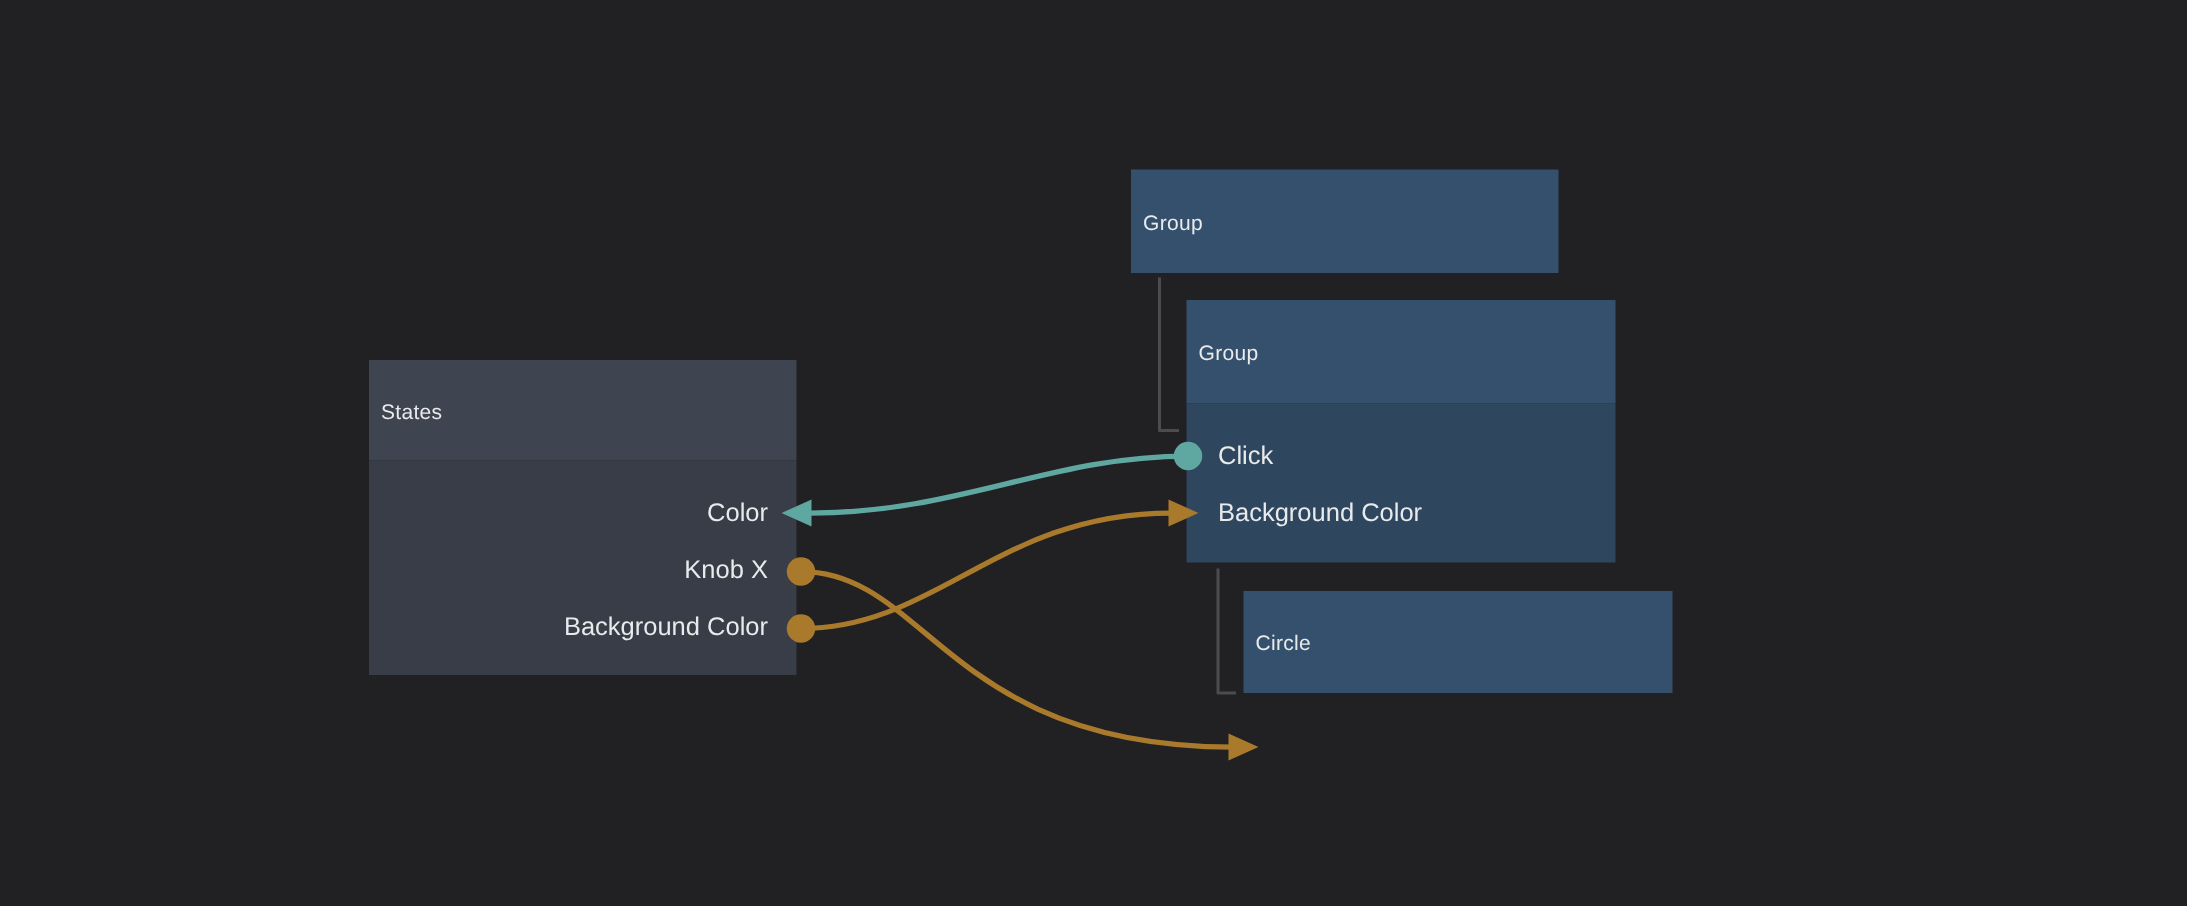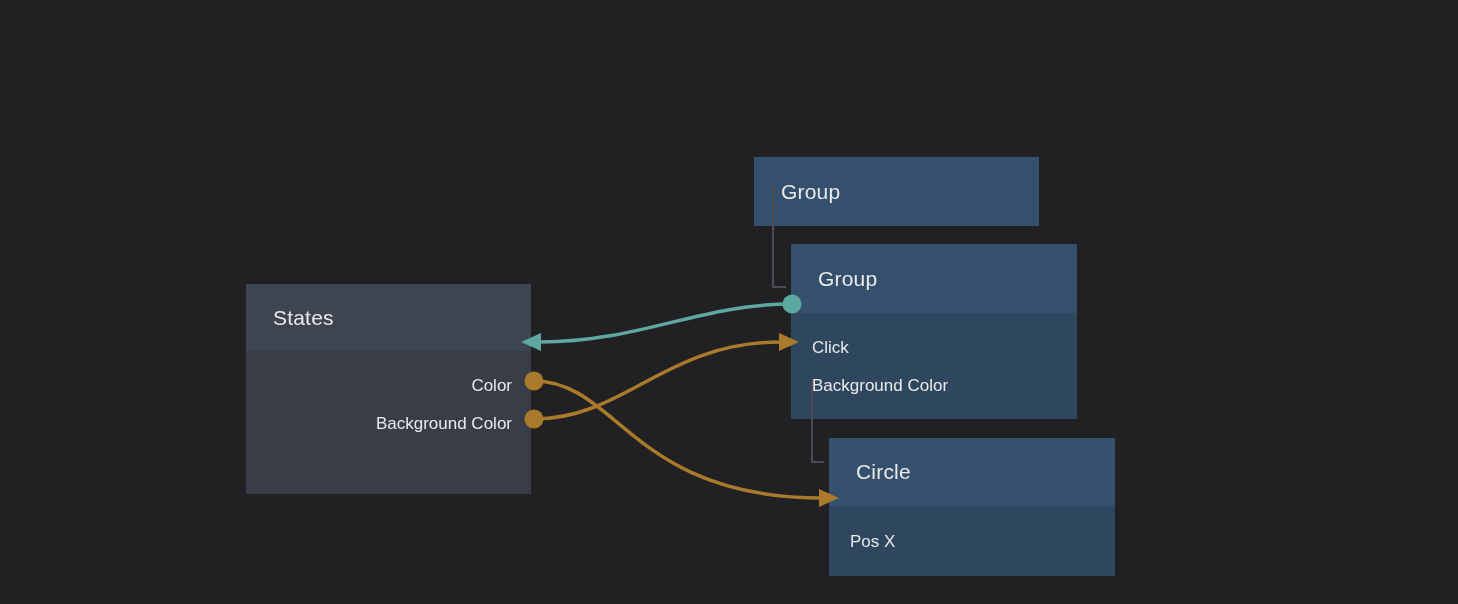--- a/index.html
+++ b/index.html
@@ -17,25 +17,24 @@
     height: 604px;
     background: var(--canvas-bg, #212022);
   }
   .node {
     position: absolute;
     color: var(--text, #e8eaec);
   }
   .node-header {
     display: flex;
     align-items: center;
-    padding-left: 27px;
-    font-size: 21px;
+    padding-left: 8px;
+    font-size: 14px;
     letter-spacing: 0.2px;
     color: var(--text, #e8eaec);
-    margin-top: 44px;
   }
   .node-body {
     box-sizing: border-box;
   }
   .port-row {
     height: 38px;
     display: flex;
     align-items: center;
     font-size: 17px;
     color: var(--text, #e8eaec);
@@ -95,20 +94,23 @@
 
   <div class="node dark" id="node-states">
     <div class="node-header">
       <span>States</span>
     </div>
     <div class="node-body">
       <div class="port-row">
         <span>Color</span>
       </div>
       <div class="port-row">
+        <span>Knob X</span>
+      </div>
+      <div class="port-row">
         <span>Background Color</span>
       </div>
     </div>
   </div>
 
   <div class="node blue" id="node-group-outer">
     <div class="node-header">
       <span>Group</span>
     </div>
   </div>
@@ -124,25 +126,20 @@
       <div class="port-row">
         <span>Background Color</span>
       </div>
     </div>
   </div>
 
   <div class="node blue" id="node-circle">
     <div class="node-header">
       <span>Circle</span>
     </div>
-    <div class="node-body">
-      <div class="port-row">
-        <span>Pos X</span>
-      </div>
-    </div>
   </div>
 
   <svg class="wires">
 
     <path class="tree-line" d="M 773 185 L 773 287 L 786 287"></path>
     <path class="tree-line" d="M 812 379 L 812 462 L 824 462"></path>
 
     <path class="wire teal" d="M 792 304 C 700 304, 640 342, 540 342"></path>
     <path class="wire gold" d="M 534 419 C 625 419, 665 342, 781 342"></path>
     <path class="wire gold" d="M 534 381 C 618 381, 632 498, 822 498"></path>

